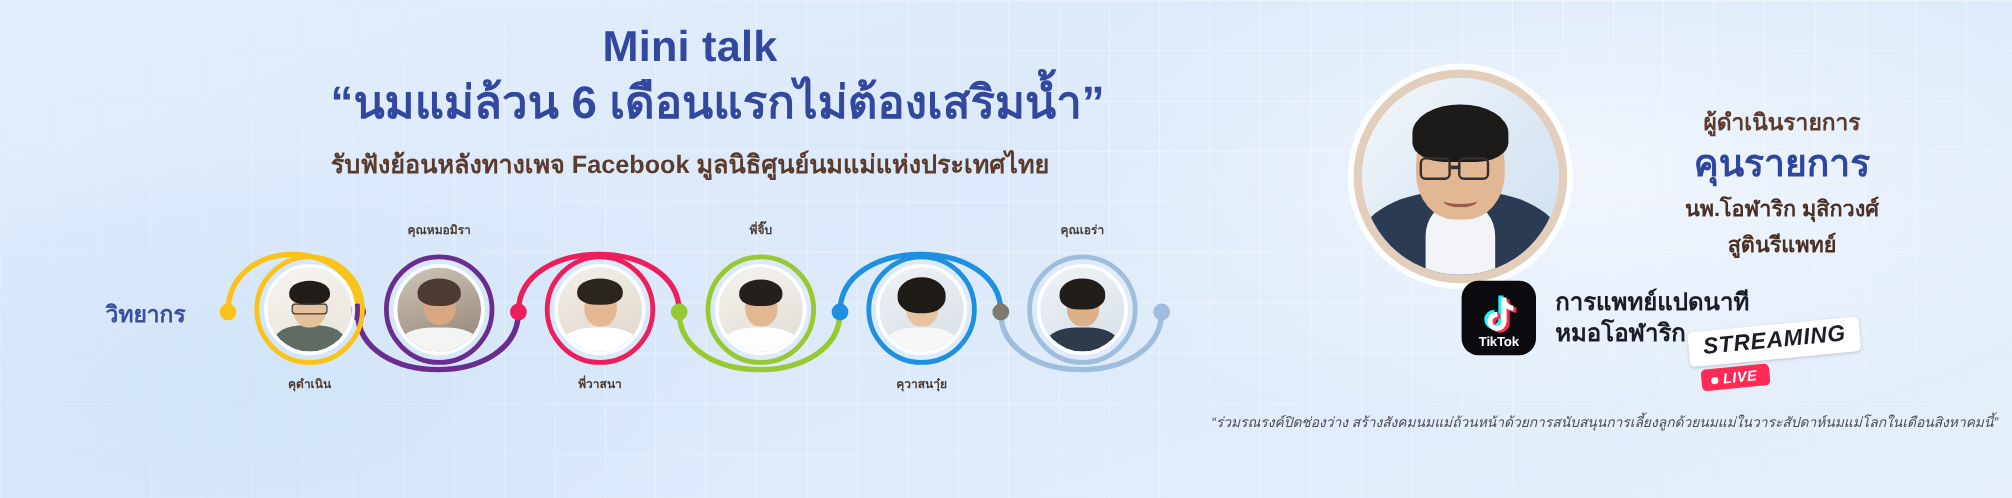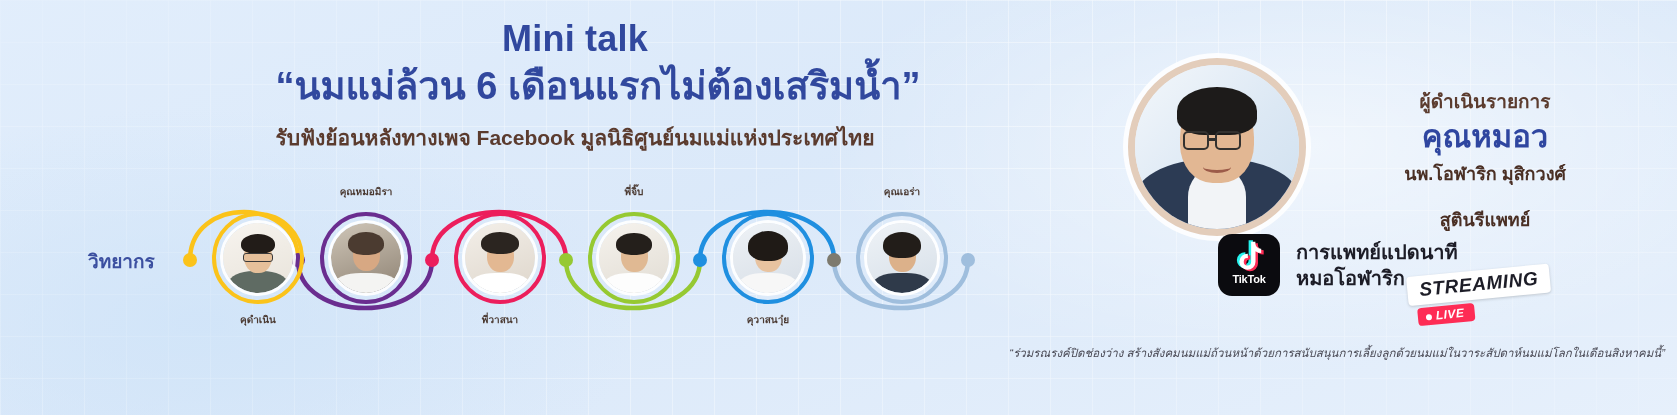--- a/index.html
+++ b/index.html
@@ -113,28 +113,28 @@
   #host-photo .hp-bridge { position: absolute; top: 73px; left: 74px;
       width: 8px; height: 2.5px; background: #33312f; }
   #host-photo .hp-smile { position: absolute; top: 96px; left: 50%;
       transform: translateX(-50%); width: 28px; height: 12px;
       border-bottom: 3px solid #9c5b49; border-radius: 0 0 50% 50%; }
 
   #host-text { left: 1310px; top: 86px; width: 350px; text-align: center; }
   #host-role { font-size: 19px; color: #5b3b2e; font-weight: bold; }
   #host-nick { font-size: 31px; color: #2f46a0; font-weight: bold; margin-top: 4px; line-height: 1.1; }
   #host-fullname { font-size: 18px; color: #4a2f24; font-weight: bold; margin-top: 5px; }
-  #host-specialty { font-size: 18px; color: #4a2f24; font-weight: bold; margin-top: 17px; }
+  #host-specialty { font-size: 18px; color: #4a2f24; font-weight: bold; margin-top: 1px; }
 
   
   #tiktok-block { left: 1218px; top: 234px; width: 420px; display: flex; align-items: center; }
   #tiktok-logo {
     width: 62px; height: 62px; border-radius: 14px;
     background: #0b0b0f; position: relative; flex: 0 0 62px;
-    display: flex; flex-direction: column; align-items: center; justify-content: flex-start;
+    display: flex; flex-direction: column; align-items: center; justify-content: center;
     padding-top: 5px;
   }
   .tt-note { position: relative; width: 34px; height: 34px; }
   .tt-note .cy, .tt-note .pk, .tt-note .wh {
     position: absolute; left: 0; top: 0; width: 34px; height: 34px;
   }
   .tt-note .cy { color: #25f4ee; transform: translate(-2.5px,-1.5px); }
   .tt-note .pk { color: #fe2c55; transform: translate(2.5px,1.5px); }
   .tt-note .wh { color: #ffffff; }
   #tiktok-word { color: #fff; font-size: 11px; font-weight: bold; letter-spacing: -.2px; margin-top: 0px; }
@@ -288,21 +288,21 @@
     <div class="hp-head"></div>
     <div class="hp-hair"></div>
     <div class="hp-glass-l"></div>
     <div class="hp-glass-r"></div>
     <div class="hp-bridge"></div>
     <div class="hp-smile"></div>
   </div>
 
   <div id="host-text" class="layer">
     <div id="host-role">ผู้ดำเนินรายการ</div>
-    <div id="host-nick">คุณหมอว</div>
+    <div id="host-nick">คุนรายการ</div>
     <div id="host-fullname">นพ.โอฬาริก มุสิกวงศ์</div>
     <div id="host-specialty">สูตินรีแพทย์</div>
   </div>
 
   <div id="tiktok-block" class="layer">
     <div id="tiktok-logo">
       <div class="tt-note">
         <svg class="cy" viewBox="0 0 24 24" fill="currentColor">
             <path d="M16.6 2h-3.1v14.1a2.6 2.6 0 1 1-2.3-2.6v-3.1a5.7 5.7 0 1 0 5.4 5.7V8.6a6.8 6.8 0 0 0 4 1.3V6.8a3.9 3.9 0 0 1-4-4.8z"></path>
           </svg>

